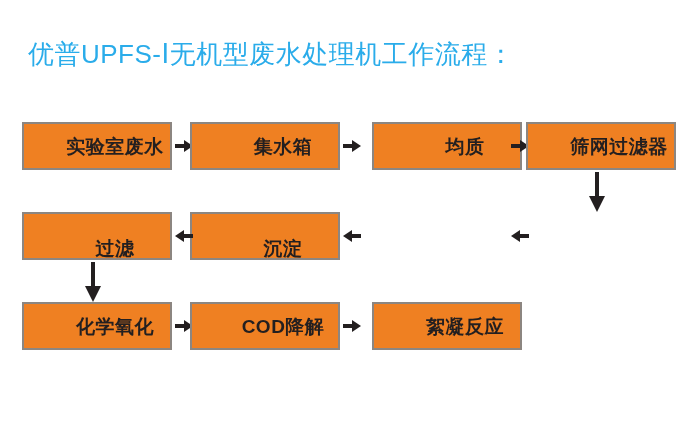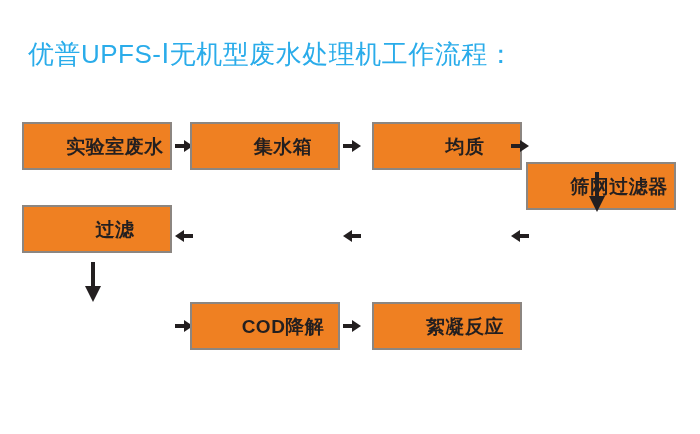--- a/index.html
+++ b/index.html
@@ -52,23 +52,23 @@
     color: #231f20;
     letter-spacing: 0.5px;
     white-space: nowrap;
     line-height: 1;
   }
 
   
   .c1 { left: 22px; }
   .c2 { left: 190px; }
   .c3 { left: 358px; margin-left: 14px; }
-  .c4 { left: 526px; margin-top: 40px; }
+  .c4 { left: 526px; }
   .r1 { top: 122px; }
-  .r2 { top: 205px; }
+  .r2 { top: 212px; align-items: flex-end; }
   .r3 { top: 302px; }
 
   
   .h-arrow {
     position: absolute;
     width: 18px;
     height: 14px;
     top: 139px;
   }
   .h-arrow.row2 { top: 229px; }
@@ -175,35 +175,41 @@
     <span class="shaft"></span>
       <span class="head"></span>
   </div>
 
 
   <div class="h-arrow left row2 ha-2">
     <span class="shaft"></span>
       <span class="head"></span>
   </div>
 
+  <div class="node c2 r2">
+    <span class="node-label">沉淀</span>
+  </div>
 
   <div class="h-arrow left row2 ha-1">
     <span class="shaft"></span>
       <span class="head"></span>
   </div>
 
   <div class="node c1 r2">
     <span class="node-label">过滤</span>
   </div>
 
   <div class="v-arrow va-col1">
     <span class="shaft"></span>
       <span class="head"></span>
   </div>
 
+  <div class="node c1 r3">
+    <span class="node-label">化学氧化</span>
+  </div>
 
   <div class="h-arrow right row3 ha-1">
     <span class="shaft"></span>
       <span class="head"></span>
   </div>
 
   <div class="node c2 r3">
     <span class="node-label">COD降解</span>
   </div>
 

